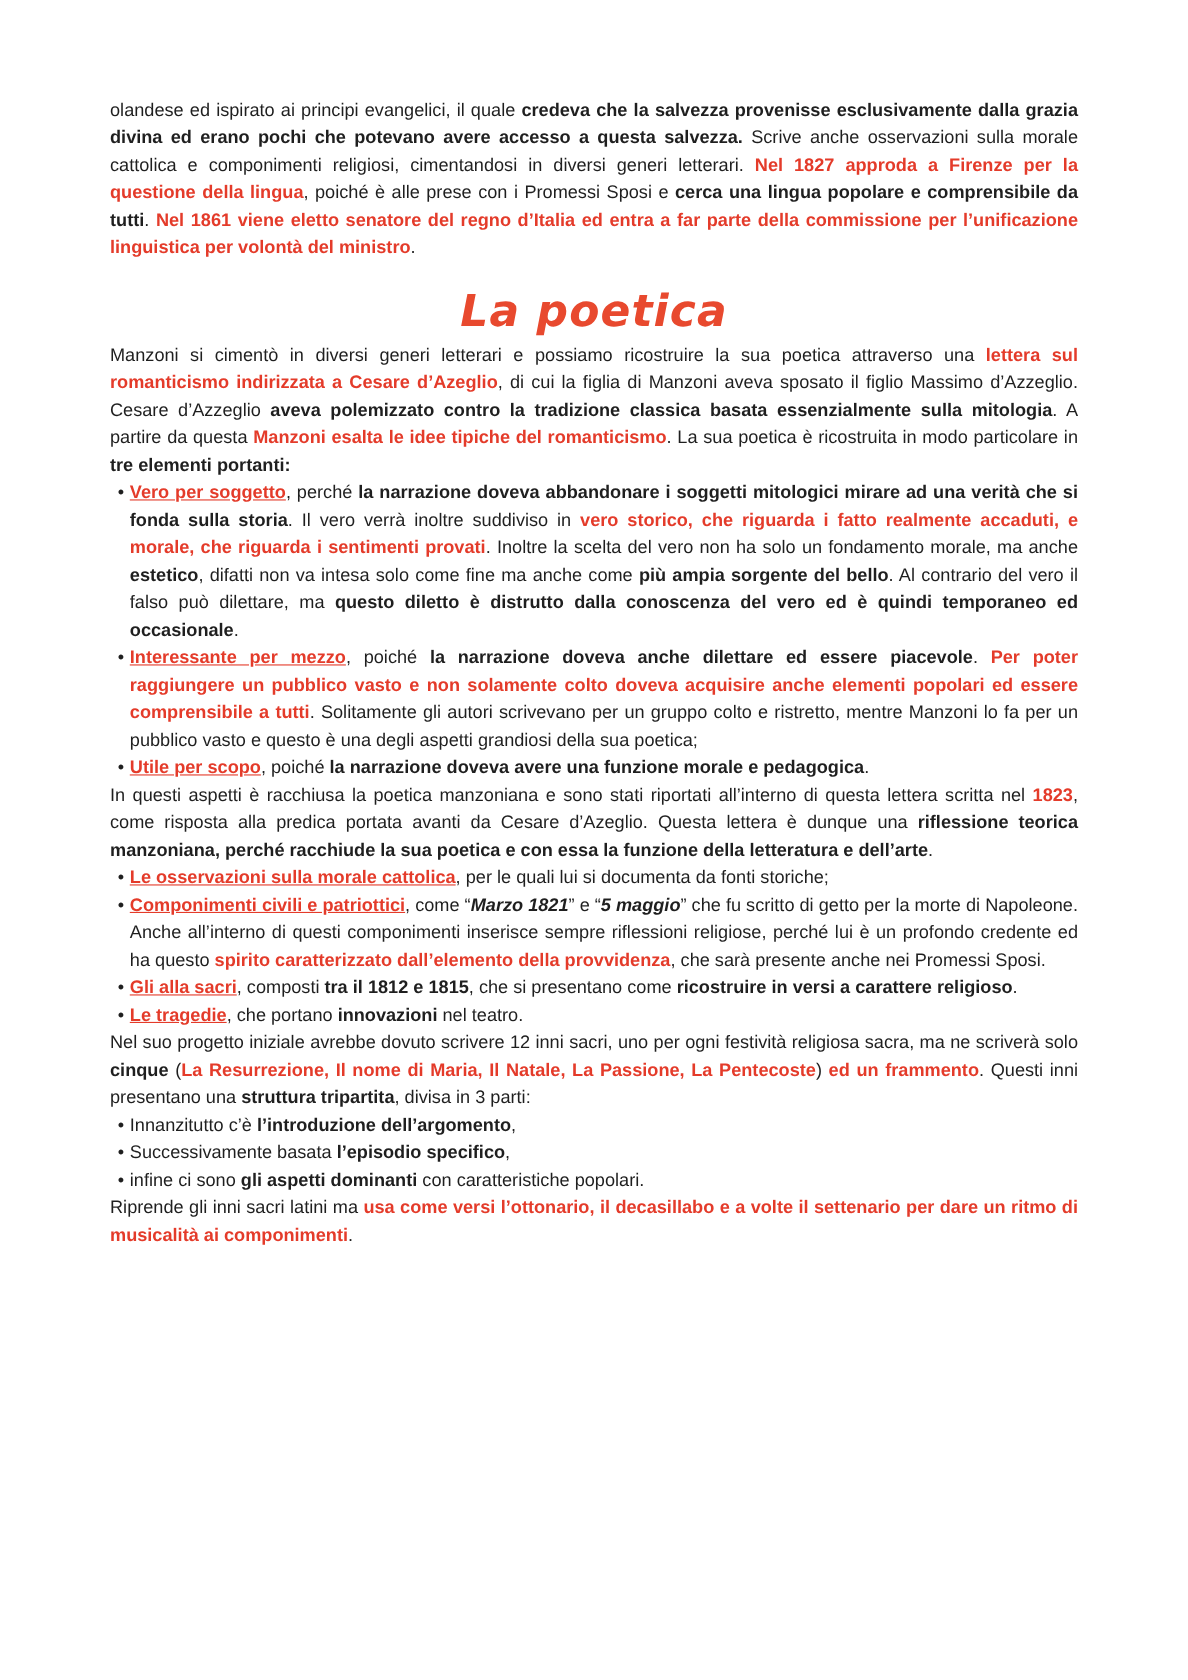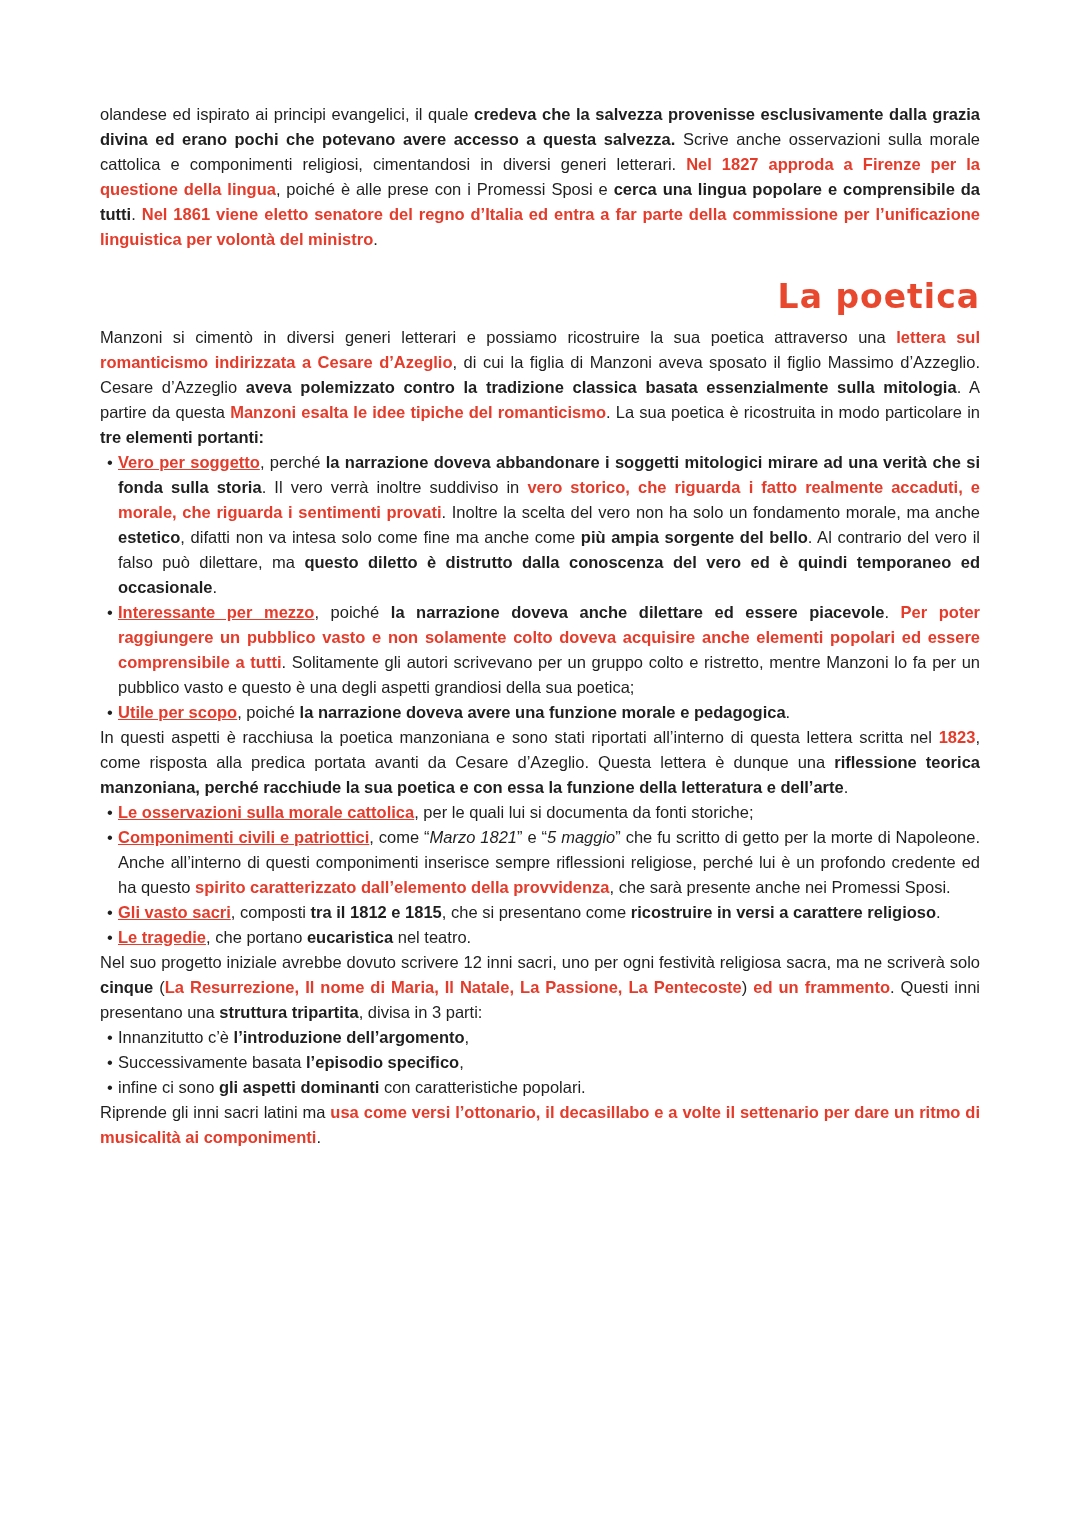--- a/index.html
+++ b/index.html
@@ -13,56 +13,57 @@
     width:1080px;
     height:1527px;
     background:var(--page);
     font-family:"Liberation Sans","DejaVu Sans",sans-serif;
     color:var(--ink);
     overflow:hidden;
   }
   #doc{
     box-sizing:border-box;
     width:880px;
-    margin:18px auto;
+    margin:4px auto;
     padding-top:84px;
     font-size:16.5px;
     line-height:25px;
     text-align:justify;
   }
   .para{margin:0;}
   .heading{
     font-family:"DejaVu Sans","Liberation Sans",cursive,sans-serif;
     color:var(--heading);
-    font-size:33px;
+    font-size:40px;
     line-height:40px;
     font-weight:700;
     letter-spacing:1px;
     margin:25px 0 8px 0;
-    text-align:right;
+    text-align:center;
+    font-style:italic;
   }
   .bullet{
     display:flex;
     align-items:flex-start;
   }
   .dot{
     flex:0 0 18px;
     padding-left:7px;
     box-sizing:border-box;
     text-align:left;
   }
   .btext{
     flex:1;
     min-width:0;
   }
   .r-n{}
   .r-b{font-weight:700;}
   .r-rb{font-weight:700;color:var(--red);}
   .r-rbu{font-weight:700;color:var(--red);text-decoration:underline;text-decoration-color:var(--red);}
-  .r-bi{font-weight:400;font-style:italic;}
+  .r-bi{font-weight:700;font-style:italic;}
 </style>
 </head>
 <body>
 
 <div id="doc">
     <p class="para"><span class="r-n">olandese ed ispirato ai principi evangelici, il quale </span><span class="r-b">credeva che la salvezza provenisse esclusivamente dalla grazia divina ed erano pochi che potevano avere accesso a questa salvezza.</span><span class="r-n"> Scrive anche osservazioni sulla morale cattolica e componimenti religiosi, cimentandosi in diversi generi letterari. </span><span class="r-rb">Nel 1827 approda a Firenze per la questione della lingua</span><span class="r-n">, poiché è alle prese con i Promessi Sposi e </span><span class="r-b">cerca una lingua popolare e comprensibile da tutti</span><span class="r-n">. </span><span class="r-rb">Nel 1861 viene eletto senatore del regno d’Italia ed entra a far parte della commissione per l’unificazione linguistica per volontà del ministro</span><span class="r-n">.</span></p>
     <h2 class="heading">La poetica</h2>
     <p class="para"><span class="r-n">Manzoni si cimentò in diversi generi letterari e possiamo ricostruire la sua poetica attraverso una </span><span class="r-rb">lettera sul romanticismo indirizzata a Cesare d’Azeglio</span><span class="r-n">, di cui la figlia di Manzoni aveva sposato il figlio Massimo d’Azzeglio. Cesare d’Azzeglio </span><span class="r-b">aveva polemizzato contro la tradizione classica basata essenzialmente sulla mitologia</span><span class="r-n">. A partire da questa </span><span class="r-rb">Manzoni esalta le idee tipiche del romanticismo</span><span class="r-n">. La sua poetica è ricostruita in modo particolare in </span><span class="r-b">tre elementi portanti:</span></p>
     <div class="bullet">
       <span class="dot">•</span>
@@ -80,25 +81,25 @@
     <div class="bullet">
       <span class="dot">•</span>
       <span class="btext"><span class="r-rbu">Le osservazioni sulla morale cattolica</span><span class="r-n">, per le quali lui si documenta da fonti storiche;</span></span>
     </div>
     <div class="bullet">
       <span class="dot">•</span>
       <span class="btext"><span class="r-rbu">Componimenti civili e patriottici</span><span class="r-n">, come “</span><span class="r-bi">Marzo 1821</span><span class="r-n">” e “</span><span class="r-bi">5 maggio</span><span class="r-n">” che fu scritto di getto per la morte di Napoleone. Anche all’interno di questi componimenti inserisce sempre riflessioni religiose, perché lui è un profondo credente ed ha questo </span><span class="r-rb">spirito caratterizzato dall’elemento della provvidenza</span><span class="r-n">, che sarà presente anche nei Promessi Sposi.</span></span>
     </div>
     <div class="bullet">
       <span class="dot">•</span>
-      <span class="btext"><span class="r-rbu">Gli vasto sacri</span><span class="r-n">, composti </span><span class="r-b">tra il 1812 e 1815</span><span class="r-n">, che si presentano come </span><span class="r-b">ricostruire in versi a carattere religioso</span><span class="r-n">.</span></span>
+      <span class="btext"><span class="r-rbu">Gli alla sacri</span><span class="r-n">, composti </span><span class="r-b">tra il 1812 e 1815</span><span class="r-n">, che si presentano come </span><span class="r-b">ricostruire in versi a carattere religioso</span><span class="r-n">.</span></span>
     </div>
     <div class="bullet">
       <span class="dot">•</span>
-      <span class="btext"><span class="r-rbu">Le tragedie</span><span class="r-n">, che portano </span><span class="r-b">eucaristica</span><span class="r-n"> nel teatro.</span></span>
+      <span class="btext"><span class="r-rbu">Le tragedie</span><span class="r-n">, che portano </span><span class="r-b">innovazioni</span><span class="r-n"> nel teatro.</span></span>
     </div>
     <p class="para"><span class="r-n">Nel suo progetto iniziale avrebbe dovuto scrivere 12 inni sacri, uno per ogni festività religiosa sacra, ma ne scriverà solo </span><span class="r-b">cinque</span><span class="r-n"> (</span><span class="r-rb">La Resurrezione, Il nome di Maria, Il Natale, La Passione, La Pentecoste</span><span class="r-n">) </span><span class="r-rb">ed un frammento</span><span class="r-n">. Questi inni presentano una </span><span class="r-b">struttura tripartita</span><span class="r-n">, divisa in 3 parti:</span></p>
     <div class="bullet">
       <span class="dot">•</span>
       <span class="btext"><span class="r-n">Innanzitutto c’è </span><span class="r-b">l’introduzione dell’argomento</span><span class="r-n">,</span></span>
     </div>
     <div class="bullet">
       <span class="dot">•</span>
       <span class="btext"><span class="r-n">Successivamente basata </span><span class="r-b">l’episodio specifico</span><span class="r-n">,</span></span>
     </div>

